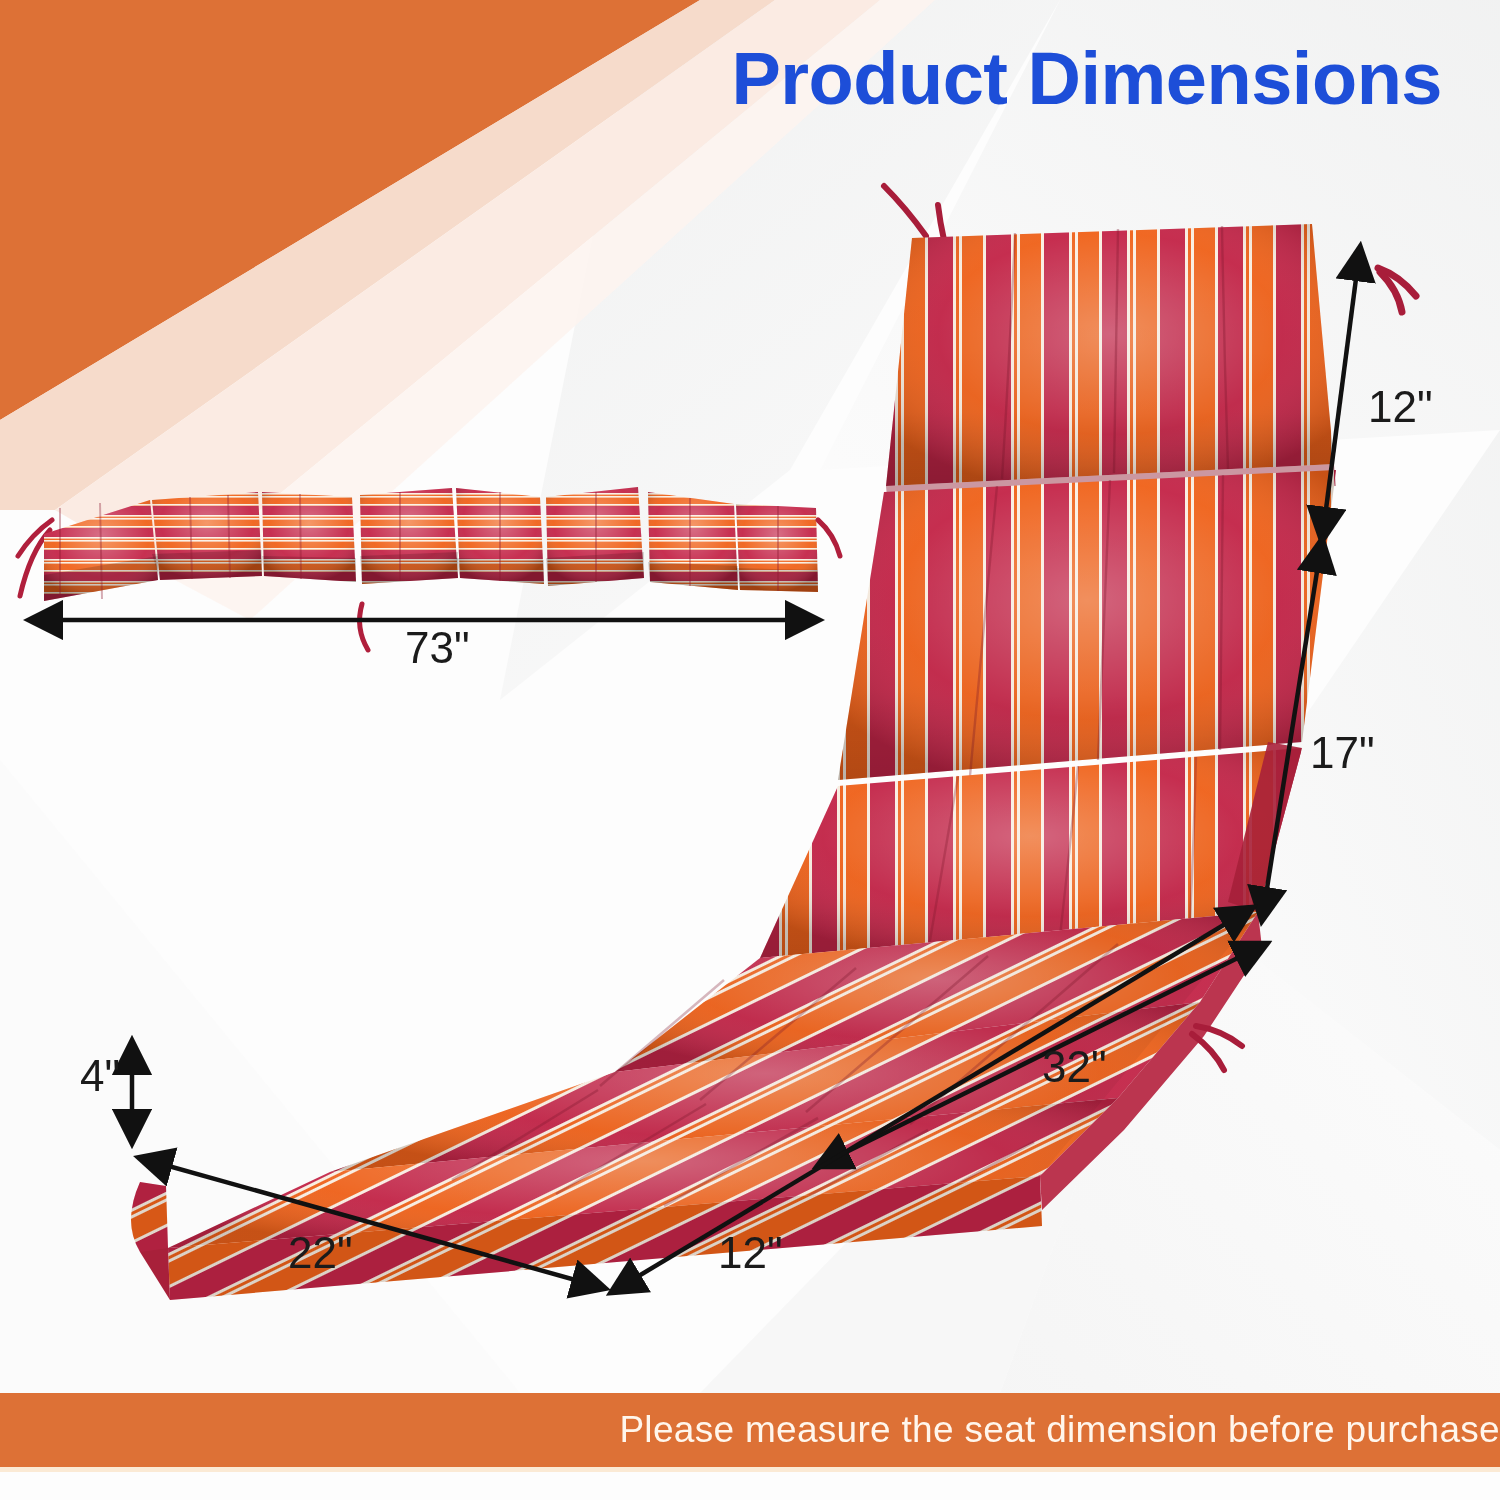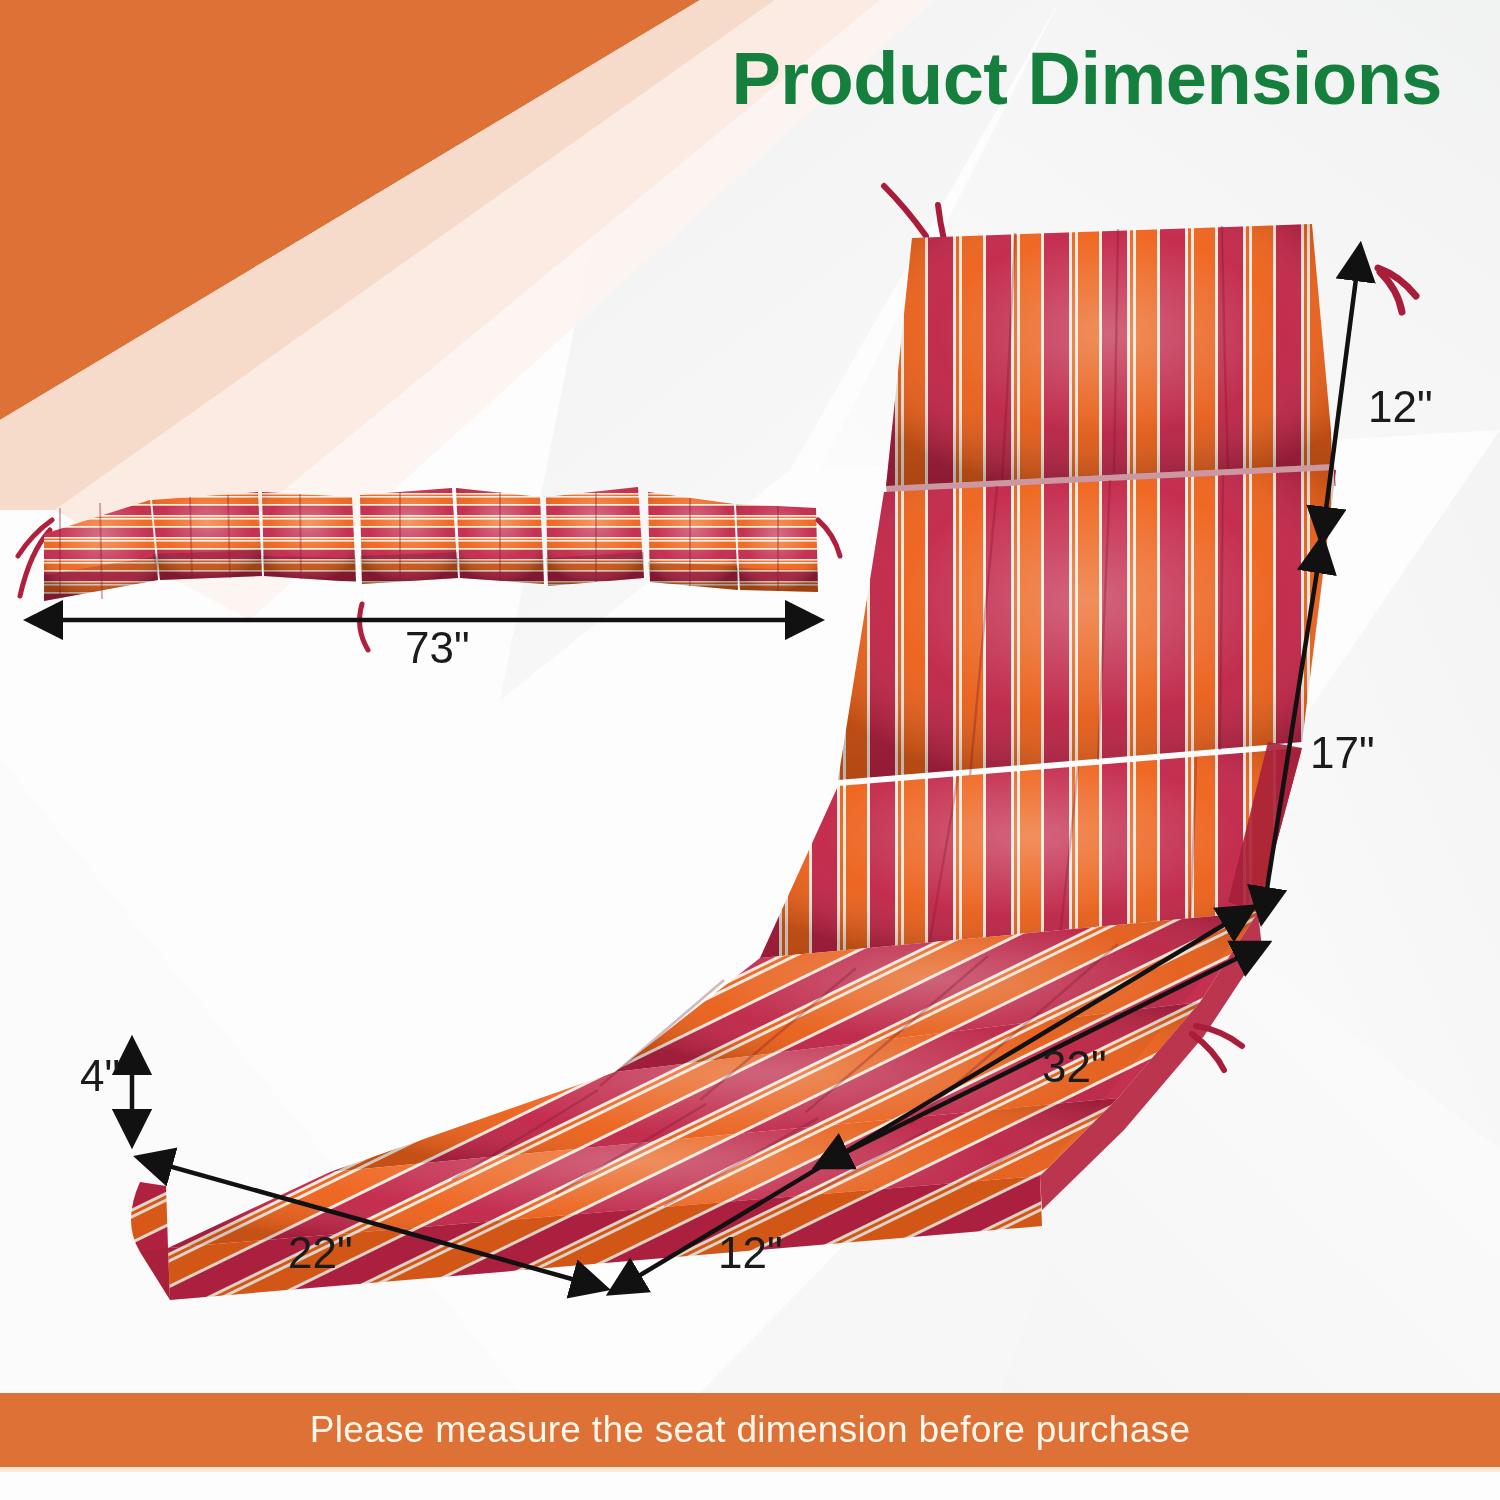--- a/index.html
+++ b/index.html
@@ -15,31 +15,31 @@
   .bg{position:absolute;inset:0;}
   .bg svg{display:block;width:1500px;height:1500px;}
 
   
   .title{
     position:absolute;
     left:0;right:58px;top:42px;
     text-align:right;
     font-size:74px;
     font-weight:bold;
-    color:#15803d;
+    color:#1d4ed8;
     letter-spacing:-0.5px;
     line-height:1;
     white-space:nowrap;
   }
 
   
   .banner{
     position:absolute;left:0;right:0;top:1393px;height:74px;
     background:#DD7136;
-    display:flex;align-items:center;justify-content:center;
+    display:flex;align-items:center;justify-content:flex-end;
   }
   .banner-text{
     color:#FFF6EC;
     font-size:37px;
     letter-spacing:0.3px;
     white-space:nowrap;
   }
   .banner-underline{
     position:absolute;left:0;right:0;top:1467px;height:5px;background:#FBEAD5;
   }

